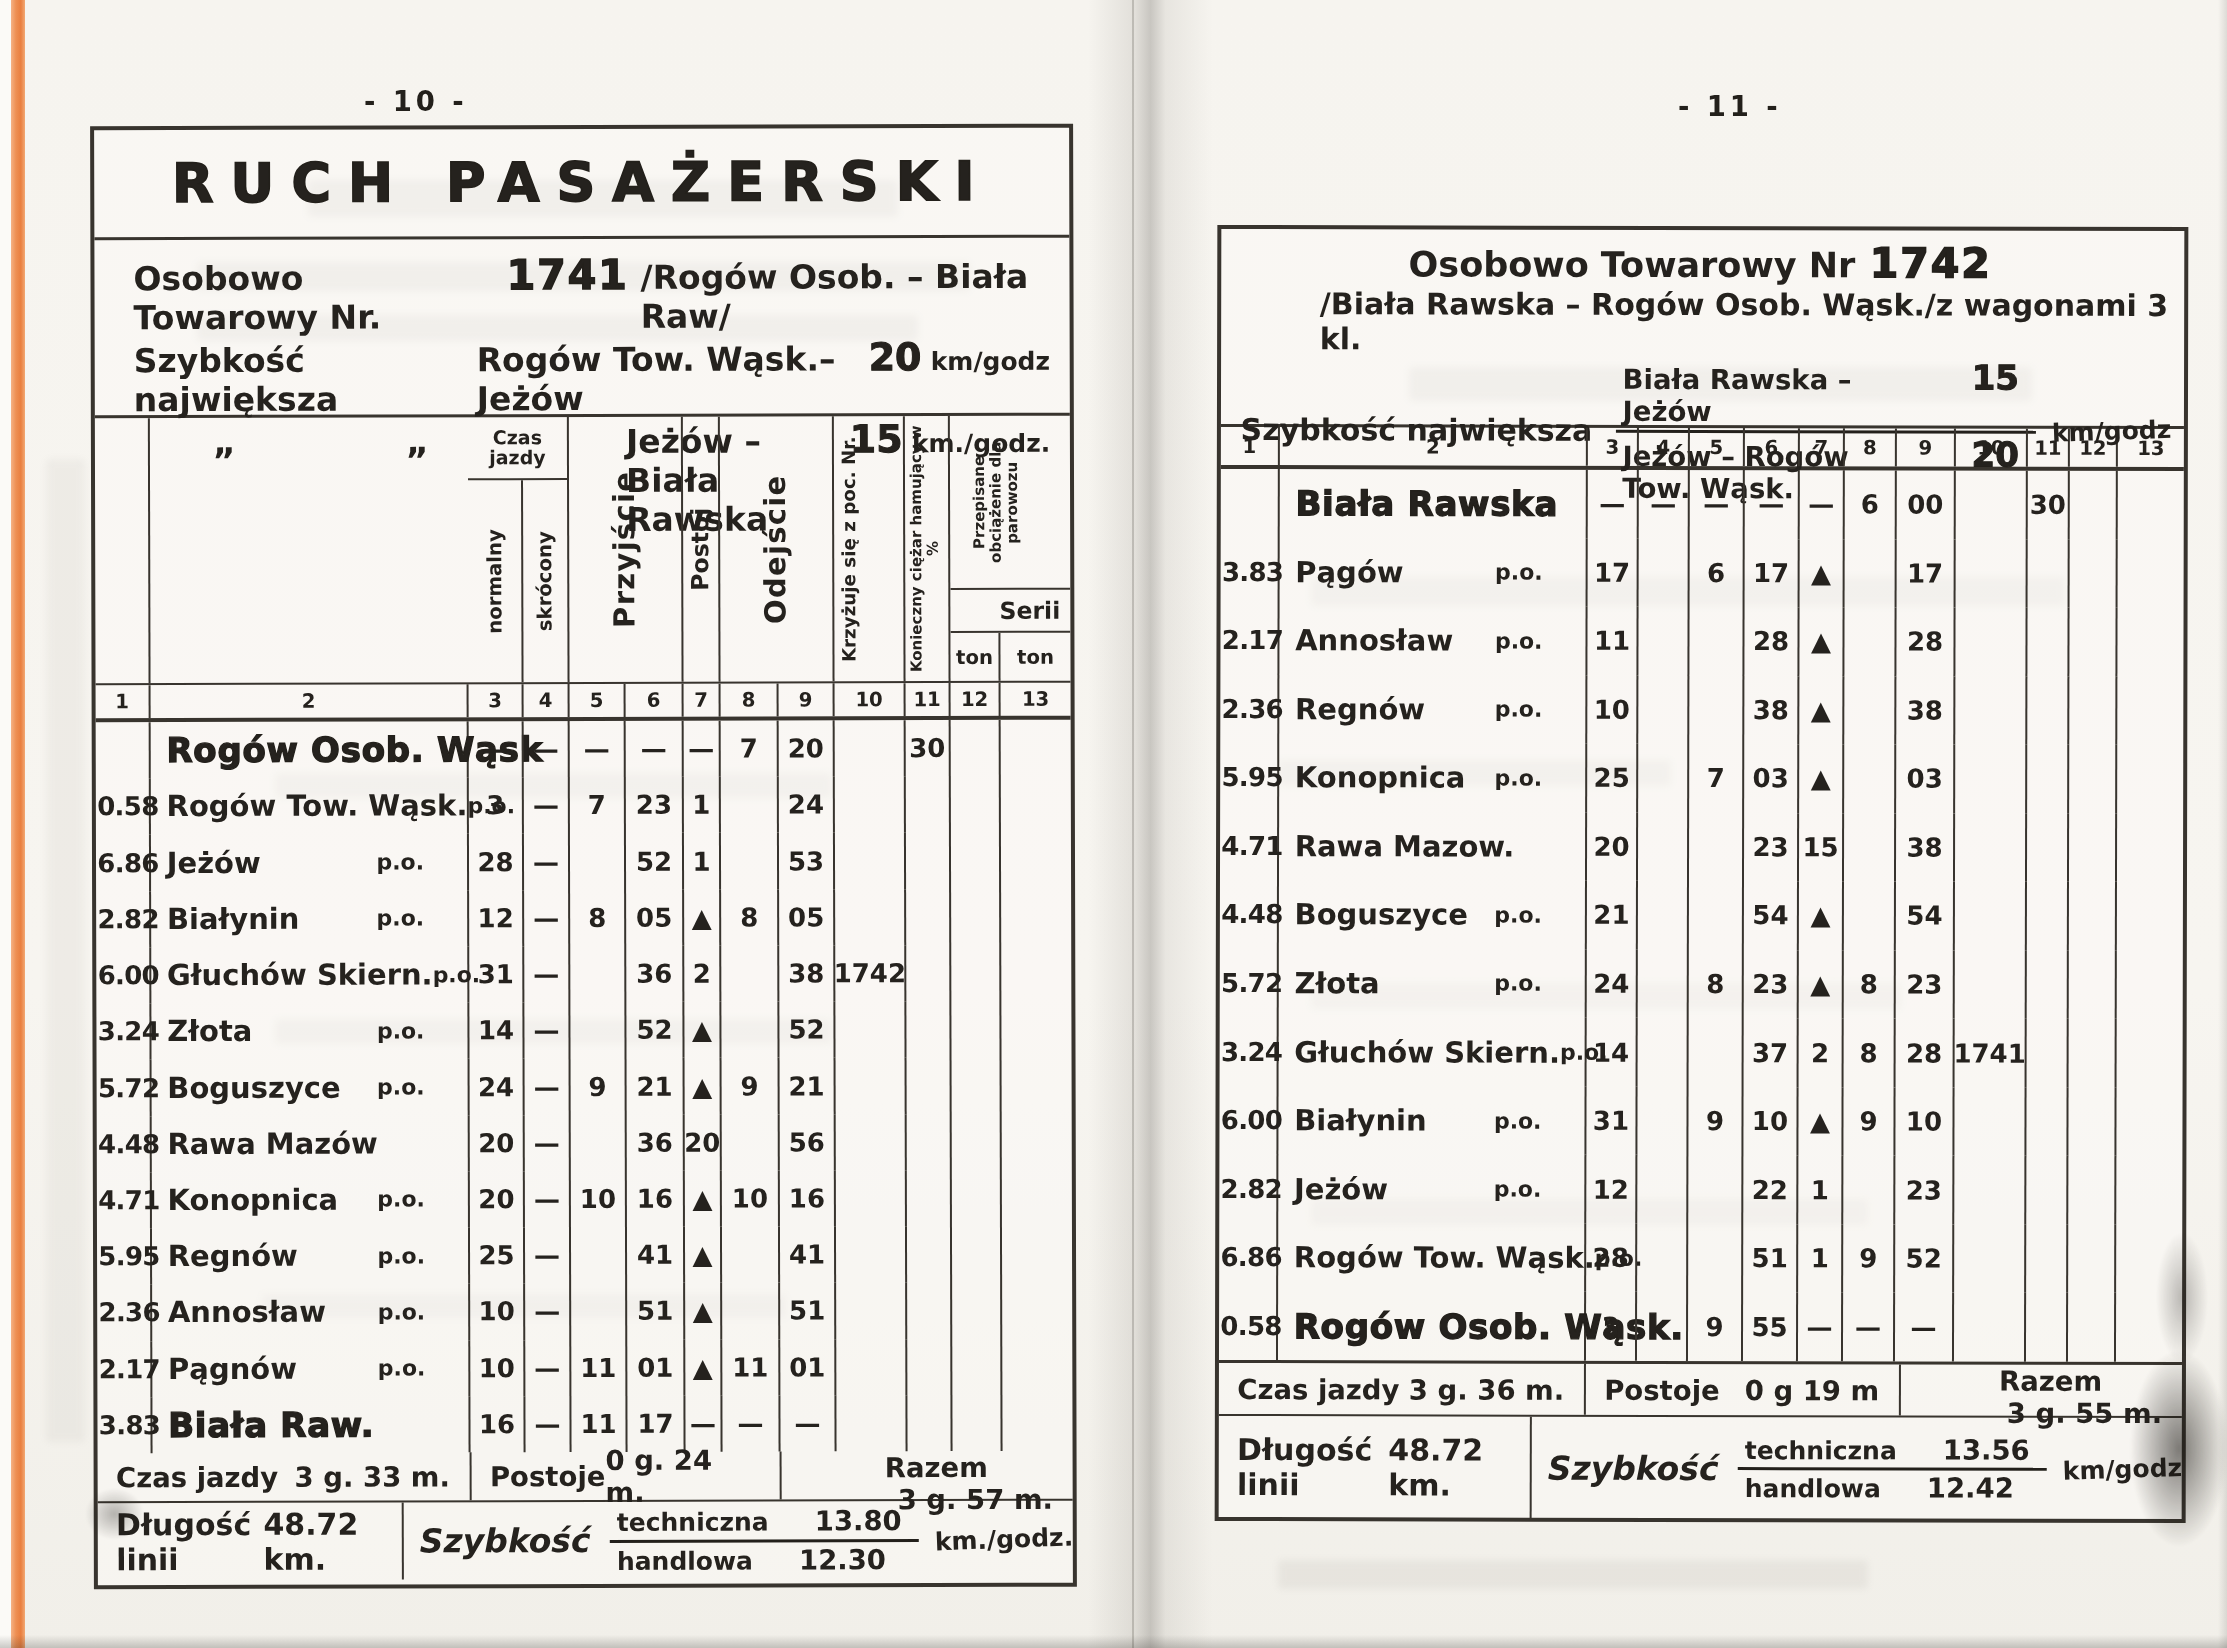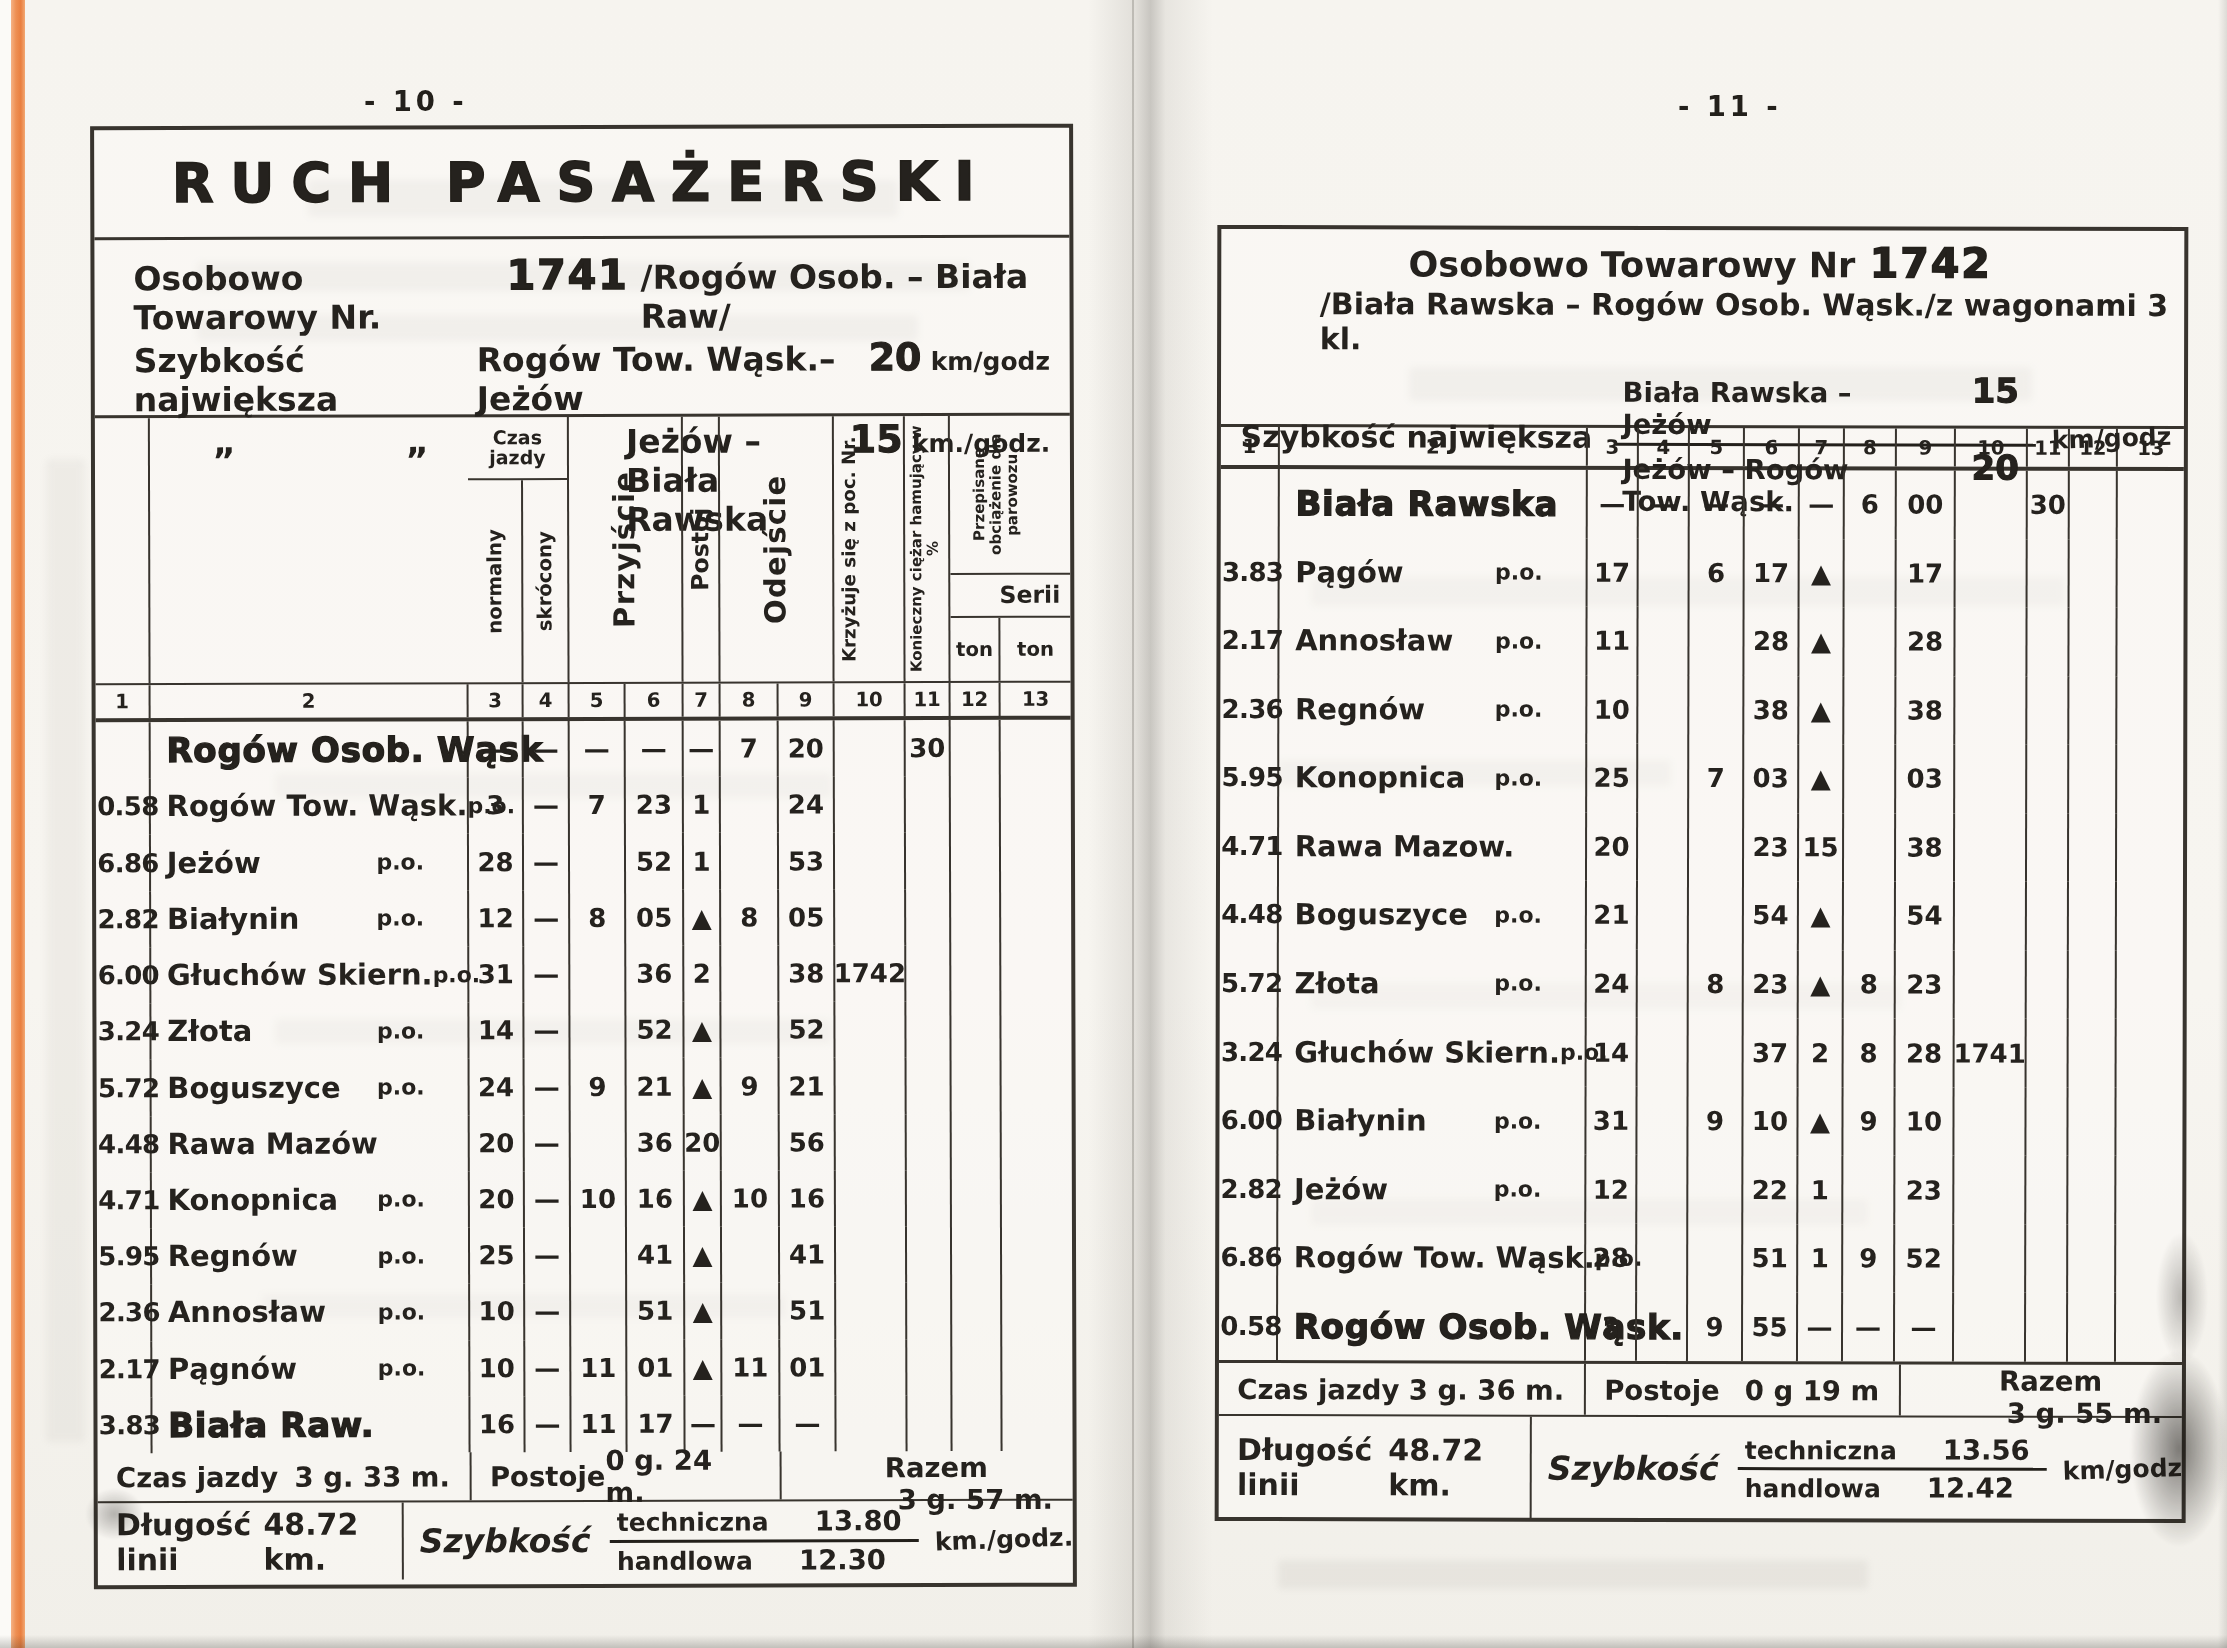--- a/index.html
+++ b/index.html
@@ -65,21 +65,21 @@
   .czas-sub>div:first-child{border-right:2px solid var(--line);}
   .vtext{writing-mode:vertical-rl;transform:rotate(180deg);text-align:center;font-weight:700;line-height:1.1;}
   .v30{font-size:19.7px;}
   .v44{font-size:29px;letter-spacing:1.3px;}
   .v36{font-size:23.6px;}
   .v28{font-size:18.3px;}
   .v23{font-size:15px;}
   .hb-prze{flex-direction:column;padding:0;}
   .prze-top{flex:1;display:flex;align-items:center;justify-content:center;width:100%;}
   .serii{width:100%;height:43px;border-top:2px solid var(--line);display:flex;align-items:center;justify-content:center;font-size:23.6px;font-weight:700;box-sizing:border-box;padding-left:39px;}
-  .tonrow{width:100%;height:66px;border-top:2px solid var(--line);display:grid;grid-template-columns:50px 1fr;box-sizing:border-box;}
+  .tonrow{width:100%;height:50px;border-top:2px solid var(--line);display:grid;grid-template-columns:50px 1fr;box-sizing:border-box;}
   .tonrow>div{display:flex;align-items:center;justify-content:center;font-size:19.7px;font-weight:700;}
   .tonrow>div:first-child{border-right:2px solid var(--line);}
 
   
   .numrow{display:grid;box-sizing:border-box;border-bottom:4.6px solid var(--line);}
   #left-numrow{grid-template-columns:var(--colsL);height:39px;border-top:2px solid var(--line);}
   #right-numrow{grid-template-columns:var(--colsR);height:42px;}
   .numrow>div{border-right:2px solid var(--line);display:flex;align-items:center;justify-content:center;font-size:19.7px;font-weight:700;box-sizing:border-box;}
   .numrow>div:last-child{border-right:none;}
 
@@ -513,21 +513,21 @@
 
   <div class="tbox" id="right-tbox">
     <div id="right-info">
       <div class="r-l1">
         <span>Osobowo Towarowy Nr</span>
         <span class="tnum">1742</span>
       </div>
       <div class="r-l2">/Biała Rawska – Rogów Osob. Wąsk./z wagonami 3 kl.</div>
       <div class="r-l3">
         <span class="lbl">Szybkość największa</span>
-        <div class="frac frac2" style="flex:1;max-width:629px;margin-top:13px;">
+        <div class="frac frac2" style="flex:1;max-width:629px;">
           <div class="top" style="justify-content:space-between;display:flex;">
             <span class="flabel">Biała Rawska – Jeżów</span>
             <span class="fval">15</span>
           </div>
           <div class="bot" style="justify-content:space-between;display:flex;">
             <span class="flabel">Jeżów – Rogów Tow. Wąsk.</span>
             <span class="fval">20</span>
           </div>
         </div>
         <span class="sp-unit">km/godz</span>

